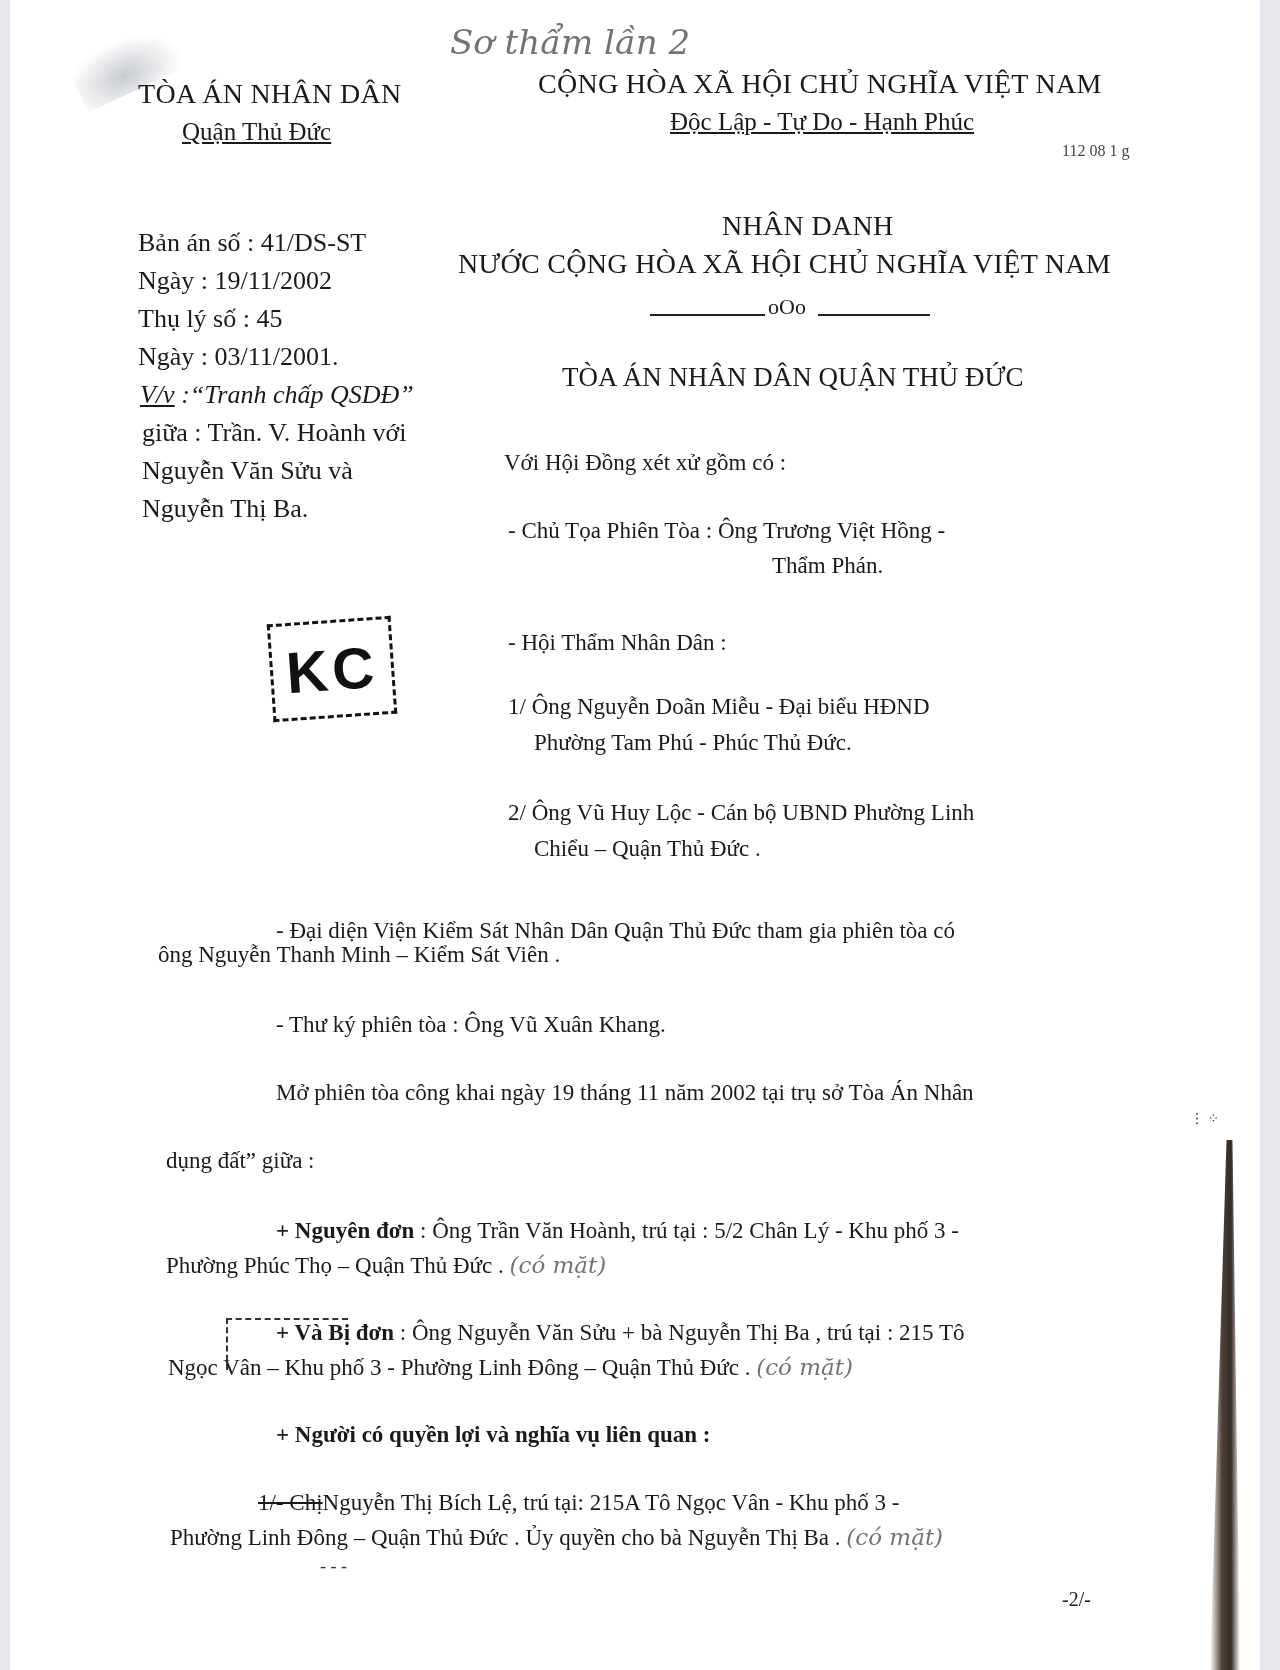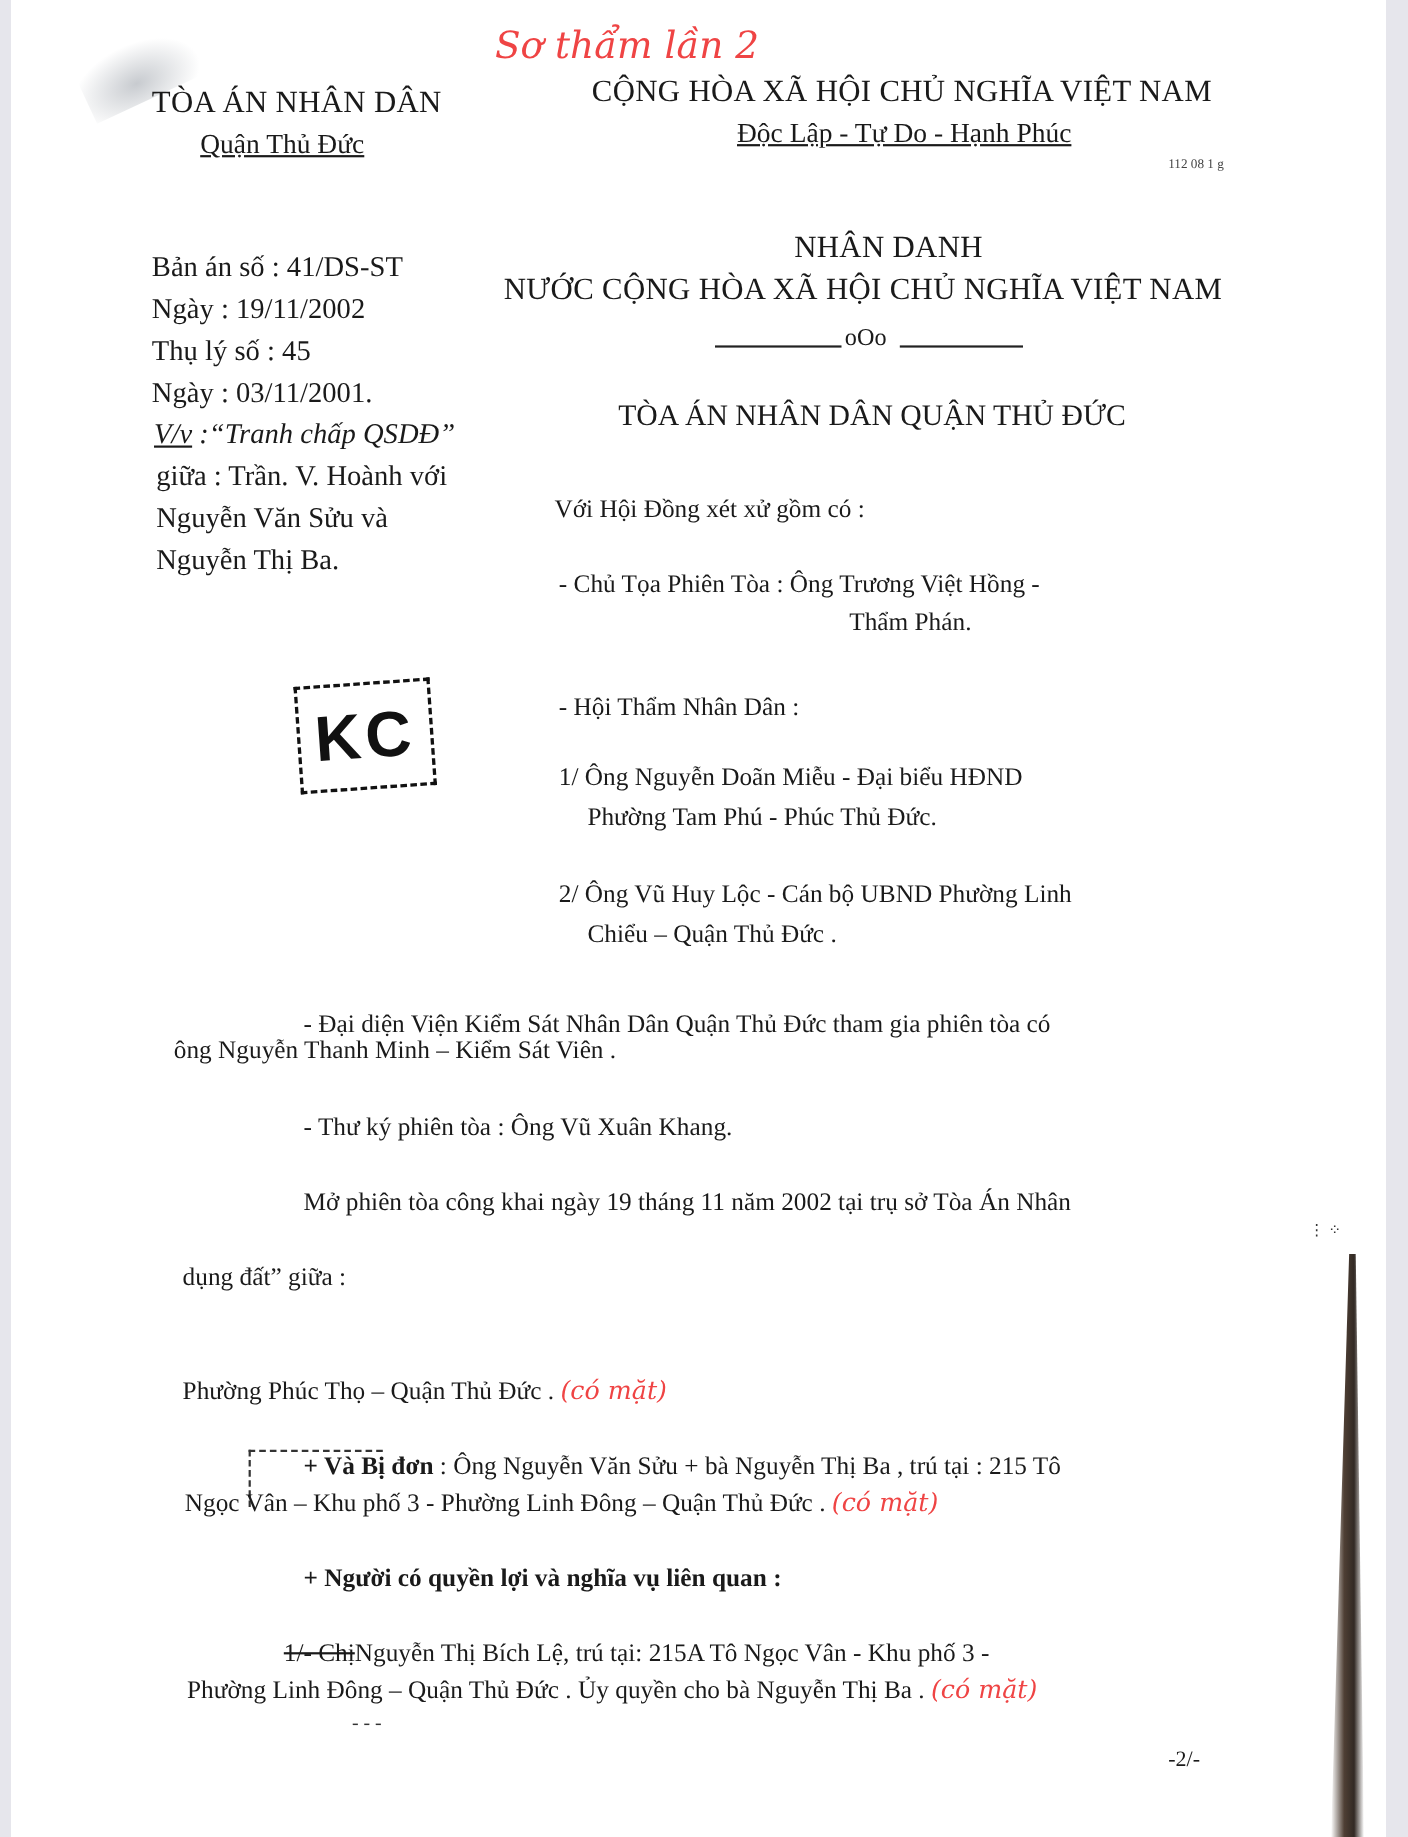--- a/index.html
+++ b/index.html
@@ -26,21 +26,21 @@
     opacity: .9;
   }
   .smudge {
     position: absolute; left: 60px; top: 30px;
     width: 120px; height: 60px;
     background: radial-gradient(ellipse at 40% 70%, #9aa0a8 0%, rgba(255,255,255,0) 60%);
     transform: rotate(-25deg);
     opacity: .55;
   }
   .t { position: absolute; white-space: nowrap; }
-  .hand { font-family: "DejaVu Serif", serif; font-style: italic; color: #ef4444; }
+  .hand { font-family: "DejaVu Serif", serif; font-style: italic; color: #737373; }
   .hdr { font-size: 28px; letter-spacing: .3px; }
   .ul { text-decoration: underline; }
   .body { font-size: 23px; }
   .left { font-size: 26px; }
   .it { font-style: italic; }
   .b { font-weight: bold; }
   .stamp {
     position: absolute; left: 260px; top: 620px;
     width: 118px; height: 92px;
     border: 3px dashed #111;
@@ -60,21 +60,21 @@
 <div class="page">
   <div class="smudge"></div>
 
   <div class="t hand" style="left:440px;top:22px;font-size:34px;">Sơ thẩm lần 2</div>
 
   <div class="t hdr" style="left:128px;top:78px;">TÒA ÁN NHÂN DÂN</div>
   <div class="t ul" style="left:172px;top:118px;font-size:25px;">Quận Thủ Đức</div>
 
   <div class="t hdr" style="left:528px;top:68px;">CỘNG HÒA XÃ HỘI CHỦ NGHĨA VIỆT NAM</div>
   <div class="t ul" style="left:660px;top:108px;font-size:25px;">Độc Lập - Tự Do - Hạnh Phúc</div>
-  <div class="t" style="left:1052px;top:142px;font-size:12px;color:#444;">112 08 1 g</div>
+  <div class="t" style="left:1052px;top:142px;font-size:16px;color:#444;">112 08 1 g</div>
 
   <div class="t left" style="left:128px;top:228px;">Bản án số : 41/DS-ST</div>
   <div class="t left" style="left:128px;top:266px;">Ngày : 19/11/2002</div>
   <div class="t left" style="left:128px;top:304px;">Thụ lý số : 45</div>
   <div class="t left" style="left:128px;top:342px;">Ngày : 03/11/2001.</div>
   <div class="t left it" style="left:130px;top:380px;">
     <span class="ul">V/v</span><span> :“Tranh chấp QSDĐ”</span>
   </div>
   <div class="t left" style="left:132px;top:418px;">giữa : Trần. V. Hoành với</div>
   <div class="t left" style="left:132px;top:456px;">Nguyễn Văn Sửu và</div>
@@ -99,20 +99,23 @@
   <div class="t body" style="left:524px;top:836px;">Chiểu – Quận Thủ Đức .</div>
 
   <div class="t body" style="left:266px;top:906px;margin-top:12px;">- Đại diện Viện Kiểm Sát Nhân Dân Quận Thủ Đức tham gia phiên tòa có</div>
   <div class="t body" style="left:266px;top:1012px;">- Thư ký phiên tòa : Ông Vũ Xuân Khang.</div>
 
   <div class="t body" style="left:148px;top:942px;">ông Nguyễn Thanh Minh – Kiểm Sát Viên .</div>
 
   <div class="t body" style="left:266px;top:1080px;">Mở phiên tòa công khai ngày 19 tháng 11 năm 2002 tại trụ sở Tòa Án Nhân</div>
   <div class="t body" style="left:156px;top:1148px;">dụng đất” giữa :</div>
 
+  <div class="t body" style="left:266px;top:1218px;">
+    <span class="b">+ Nguyên đơn</span><span> : Ông Trần Văn Hoành, trú tại : 5/2 Chân Lý - Khu phố 3 -</span>
+  </div>
   <div class="t body" style="left:156px;top:1252px;">
     <span>Phường Phúc Thọ – Quận Thủ Đức .</span>
     <span class="hand">(có mặt)</span>
   </div>
 
   <div class="bracket" style="left:216px;top:1318px;width:120px;height:50px;"></div>
   <div class="t body" style="left:266px;top:1320px;">
     <span class="b">+ Và Bị đơn</span><span> : Ông Nguyễn Văn Sửu + bà Nguyễn Thị Ba , trú tại : 215 Tô</span>
   </div>
   <div class="t body" style="left:158px;top:1354px;">

